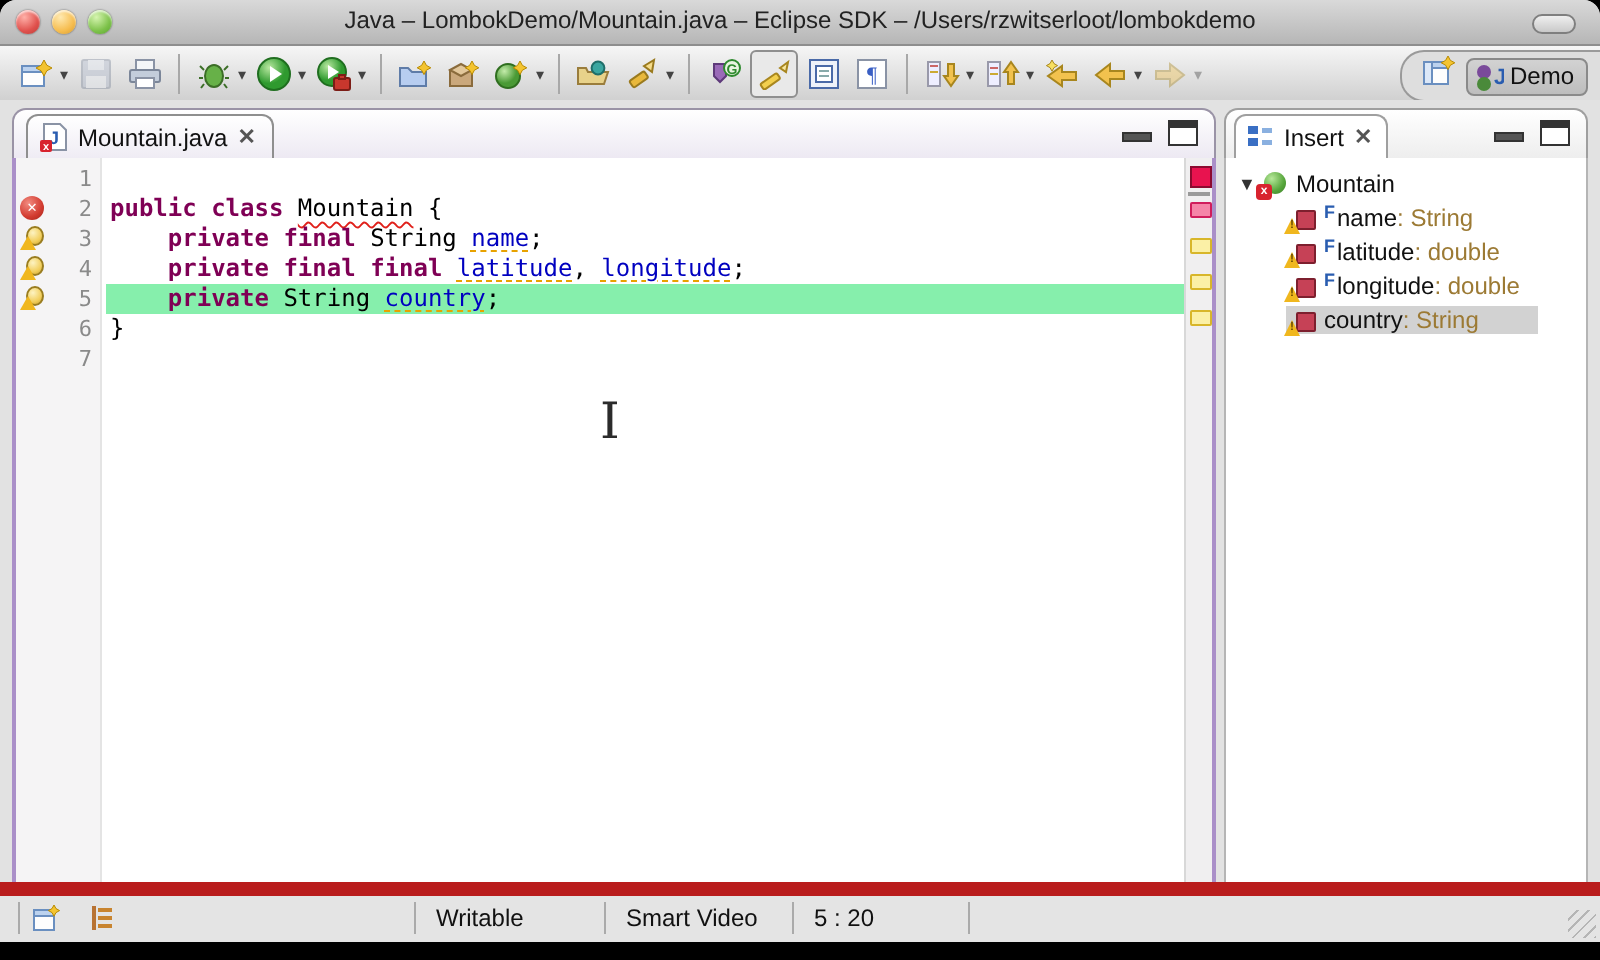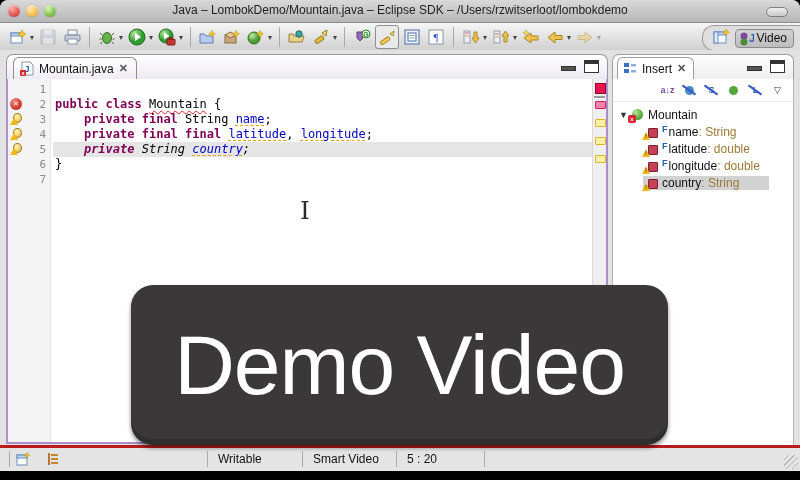--- a/index.html
+++ b/index.html
@@ -45,21 +45,21 @@
   .mm.min{height:3px;margin-top:6px;border:1px solid #333;background:#555;}
   .mm.max:before{content:"";position:absolute;left:0;right:0;top:0;height:3px;background:#333;}
   .editor-body{position:absolute;left:0;top:25px;right:0;bottom:0;background:#fff;
     border:2px solid #aa8fc8;border-top:none;}
   .gutter-bg{position:absolute;left:0;top:0;bottom:0;width:42px;background:#f5f4f5;border-right:1px solid #e4e4e4;}
   .code-wrap{position:absolute;left:0;top:3px;right:13px;}
   .cl{display:flex;height:15px;font-family:"DejaVu Sans Mono","Liberation Mono",monospace;font-size:12px;line-height:15px;}
   .cl .mk{width:17px;position:relative;}
   .cl .ln{width:21px;text-align:right;padding-right:7px;color:#8a8a8a;font-size:11px;}
   .cl .ct{flex:1;white-space:pre;padding-left:2px;}
-  .cl.current .ct{background:#e5e5e5;font-style:italic;}
+  .cl.current .ct{background:#86efac;}
   .tk-kw{color:#7f0055;font-weight:bold;}
   .tk-pl{color:#000;}
   .tk-err{color:#000;text-decoration:underline wavy #e0201a 1px;text-underline-offset:2px;}
   .tk-fw{color:#0000c0;text-decoration:underline dashed #e8a200 1px;text-underline-offset:2px;}
   .mk-error{position:absolute;left:2px;top:1px;width:12px;height:12px;border-radius:50%;
     background:radial-gradient(circle at 35% 30%,#f28b80,#d23b30 60%,#a32218);color:#fff;
     font-size:8px;font-weight:bold;text-align:center;line-height:12px;}
   .mk-bulb{position:absolute;left:2px;top:1px;width:12px;height:12px;}
   .mk-bulb .b{position:absolute;left:3px;top:0;width:9px;height:10px;border-radius:50%;
     background:radial-gradient(circle at 35% 30%,#fdf3c2,#f2cf5e 60%,#c9a22f);border:1px solid #9a7d20;box-sizing:border-box;}
@@ -92,21 +92,21 @@
     color:#fff;font-size:6px;font-weight:bold;line-height:8px;text-align:center;}
   .fld{position:absolute;left:5px;top:3px;width:8px;height:8px;background:#c64156;border:1px solid #7d1f2e;border-radius:1px;}
   .warnov{position:absolute;left:-1px;bottom:-1px;width:0;height:0;border-left:4px solid transparent;
     border-right:4px solid transparent;border-bottom:8px solid #f0b71e;}
   .warnov:after{content:"!";position:absolute;left:-1px;top:1px;font-size:6px;font-weight:bold;color:#6b4d00;}
   .fdec{color:#2a5db0;font-size:9px;font-weight:bold;vertical-align:super;margin-right:1px;position:relative;top:-3px;}
   .otype{color:#9c7a34;}
   .orow.selected .sel{background:#d2d2d2;}
   .sel{display:flex;align-items:center;padding-right:30px;}
   
-  .statusbar{position:absolute;left:0;right:0;bottom:0;height:23px;background:#e4e4e4;border-top:3px solid #b91c1c;font-size:12px;color:#111;text-align:right;}
+  .statusbar{position:absolute;left:0;right:0;bottom:0;height:23px;background:#e4e4e4;border-top:7px solid #b91c1c;font-size:12px;color:#111;}
   .sbsep{position:absolute;top:3px;width:1px;height:16px;background:#aaa;}
   .sbtext{position:absolute;top:4px;}
   .grip{position:absolute;right:2px;bottom:2px;width:14px;height:14px;
     background:repeating-linear-gradient(135deg,transparent 0 3px,#b5b5b5 3px 4px);}
   .sicon{position:absolute;top:4px;width:16px;height:14px;}
   
   .overlay{position:absolute;left:131px;top:285px;width:537px;height:160px;border-radius:22px;
     background:#3a3839;box-shadow:0 3px 4px rgba(0,0,0,.45),inset 0 -6px 0 rgba(0,0,0,.18);
     display:flex;align-items:center;justify-content:center;}
   .overlay span{color:#fff;font-size:84px;letter-spacing:-1px;font-family:"Liberation Sans",sans-serif;}
@@ -299,21 +299,21 @@
               <rect x="1" y="4" width="4" height="11" fill="#dce8f8" stroke="#6a8fc0"></rect>
               <path d="M13 1 l1.2 2.2 2.2 1.2 -2.2 1.2 -1.2 2.2 -1.2 -2.2 -2.2 -1.2 2.2 -1.2z" fill="#f4c430" stroke="#b88a00" stroke-width=".5"></path>
             </svg>
       </span>
       <span class="pbtn">
         <svg width="15" height="15">
               <circle cx="5" cy="5" r="3.5" fill="#7a4a9a"></circle>
               <circle cx="5" cy="11" r="3.5" fill="#4a8a3a"></circle>
               <text x="10" y="11" font-size="11" font-weight="bold" fill="#2a5db0">J</text>
             </svg>
-        <span>Video</span>
+        <span>Demo</span>
       </span>
     </div>
   </div>
 
   <div class="workbench">
 
     <div class="editor-part">
       <div class="etabrow">
         <div class="etab">
           <svg width="14" height="15">
@@ -405,42 +405,20 @@
               </svg>
           <span>Insert</span>
           <span class="closex">✕</span>
         </div>
         <div class="minmax">
           <span class="mm min"></span>
           <span class="mm max"></span>
         </div>
       </div>
       <div class="outline-body">
-        <div class="otoolbar">
-          <span class="oti">
-                <b style="color:#7a4a9a">a<span style="color:#2a5db0">↓</span>z</b>
-              </span>
-          <span class="oti slash">
-                <svg width="11" height="11">
-                  <circle cx="5.5" cy="5.5" r="4.5" fill="#4a8ac8"></circle>
-                </svg>
-              </span>
-          <span class="oti slash">
-                <b style="color:#2a5db0">S</b>
-              </span>
-          <span class="oti">
-                <svg width="11" height="11">
-                  <circle cx="5.5" cy="5.5" r="4.5" fill="#57a63c"></circle>
-                </svg>
-              </span>
-          <span class="oti slash">
-                <b style="color:#2a5db0">L</b>
-              </span>
-          <span class="oti">▽</span>
-        </div>
         <div class="otree" id="outline-tree">
               <div class="orow">
                 <span class="tri">▼</span>
                 <span class="oicon">
                   <span class="cls-ball"></span>
                   <span class="errov">x</span>
                 </span>
                 <span>Mountain</span>
               </div>
               <div class="orow">
@@ -514,18 +492,15 @@
     <span class="sbsep" style="left:302px"></span>
     <span class="sbtext" style="left:313px">Smart Video</span>
     <span class="sbsep" style="left:396px"></span>
     <span class="sbtext" style="left:407px">5 : 20</span>
     <span class="sbsep" style="left:484px"></span>
     <span class="grip"></span>
   </div>
 
  </div>
 
- <div class="overlay">
-   <span>Demo Video</span>
- </div>
 
  <span class="ibeam">I</span>
 </div>
 
 </body></html>

